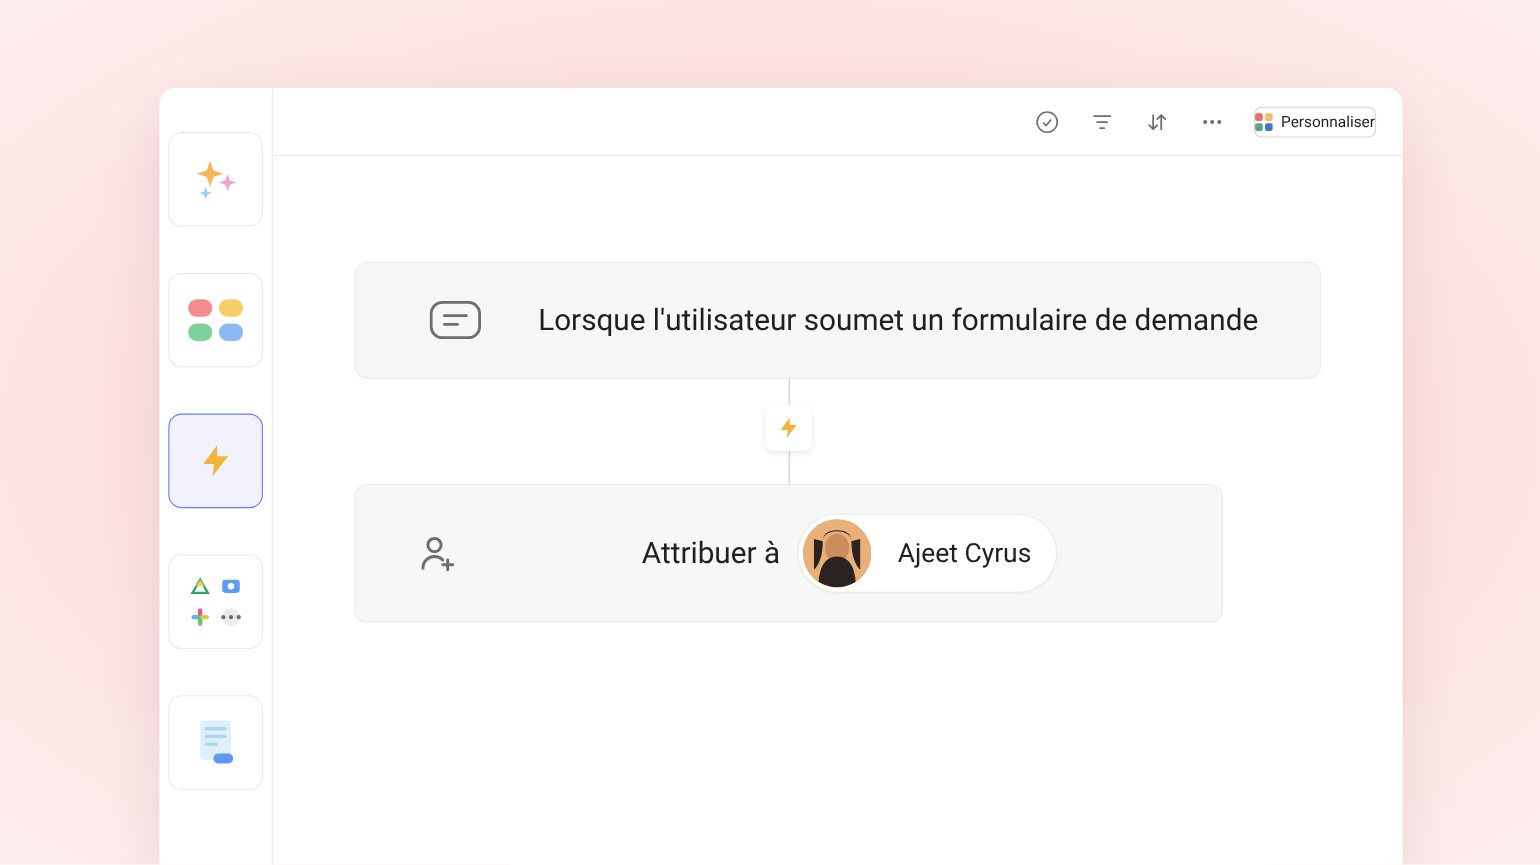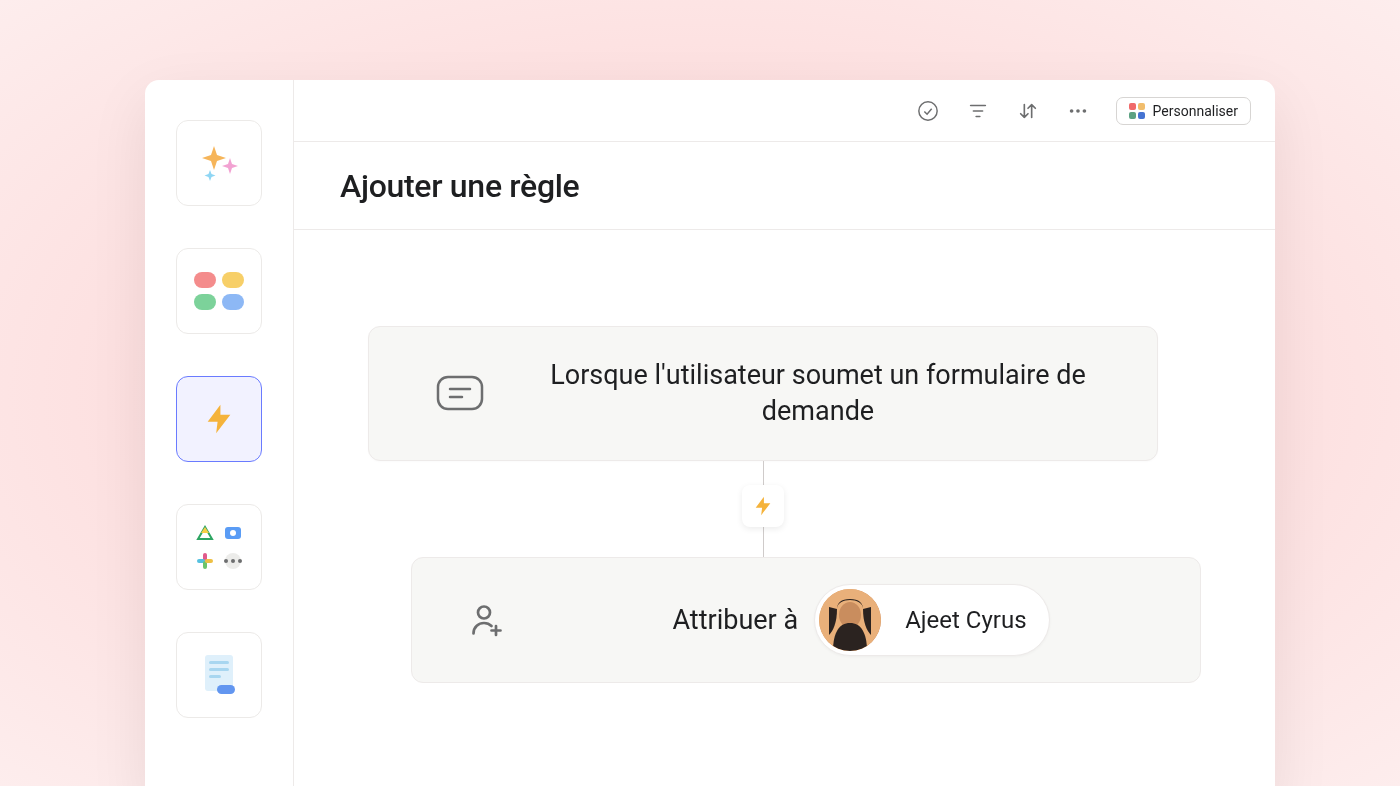--- a/index.html
+++ b/index.html
@@ -71,21 +71,21 @@
     justify-content: center;
     cursor: pointer;
     color: #6d6e6f;
   }
   .customize-btn {
     display: flex;
     align-items: center;
     gap: 8px;
     border: 1px solid #d7d5d3;
     border-radius: 7px;
-    padding: 5px 12px;
+    padding: 5px 0;
     font-size: 14px;
     color: #1e1f21;
     cursor: pointer;
     background: #fff;
   }
   .title-row {
     height: 88px;
     border-bottom: 1px solid #edeae9;
     display: flex;
     align-items: center;
@@ -96,21 +96,21 @@
     font-weight: 500;
     color: #1e1f21;
     letter-spacing: -0.3px;
   }
   .canvas {
     flex: 1;
     position: relative;
     padding: 96px 74px 0 74px;
   }
   .rule-card {
-    width: 790px;
+    width: 879px;
     background: #f7f7f5;
     border: 1px solid #edeae9;
     border-radius: 12px;
     display: flex;
     align-items: center;
     padding: 30px 36px;
     box-shadow: 0 1px 2px rgba(0,0,0,0.02);
   }
   .rule-icon-wrap {
     width: 110px;
@@ -155,21 +155,20 @@
     box-shadow: 0 2px 6px rgba(0,0,0,0.08);
   }
   .assign-card {
     width: 790px;
     background: #f7f7f5;
     border: 1px solid #edeae9;
     border-radius: 12px;
     display: flex;
     align-items: center;
     padding: 26px 20px;
-    margin-left: 43px;
   }
   .assign-content {
     flex: 1;
     display: flex;
     align-items: center;
     justify-content: center;
     gap: 16px;
   }
   .assign-label {
     font-size: 27px;
@@ -329,23 +328,20 @@
         <div class="cust-logo">
           <span style="background:#f06a6a"></span>
           <span style="background:#f1bd6c"></span>
           <span style="background:#5da283"></span>
           <span style="background:#4573d2"></span>
         </div>
         <span>Personnaliser</span>
       </div>
     </div>
 
-    <div class="title-row">
-      <h1 class="page-title">Ajouter une règle</h1>
-    </div>
 
     <div class="canvas">
 
       <div class="rule-card">
         <div class="rule-icon-wrap">
           <svg width="52" height="44" viewBox="0 0 52 44" fill="none" stroke="#6d6e6f" stroke-width="2.5" stroke-linecap="round">
             <rect x="4" y="6" width="44" height="32" rx="10"></rect>
             <path d="M16 18 H36"></path>
               <path d="M16 26 H28"></path>
           </svg>

